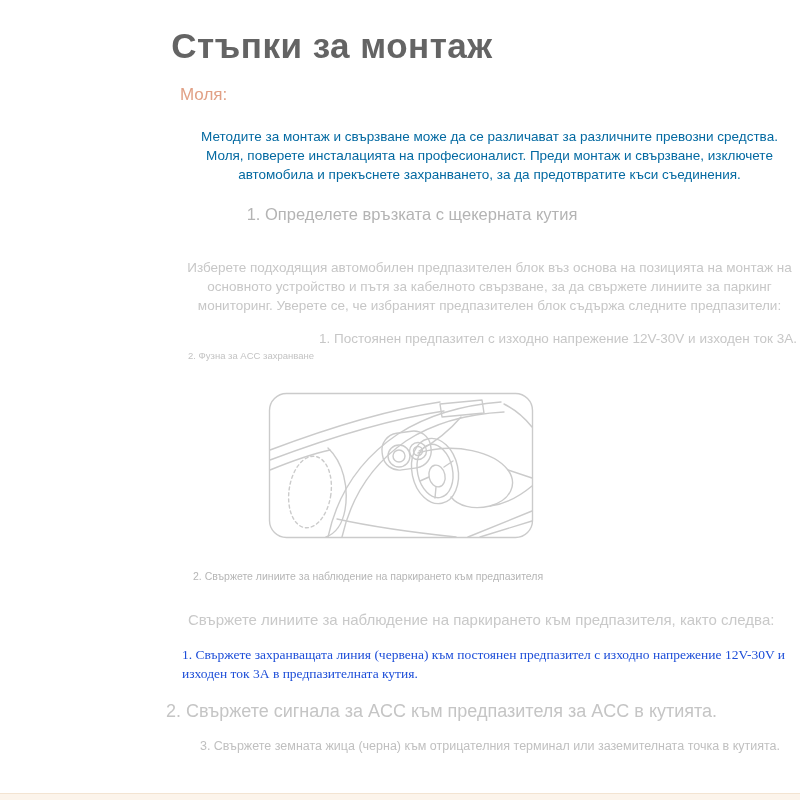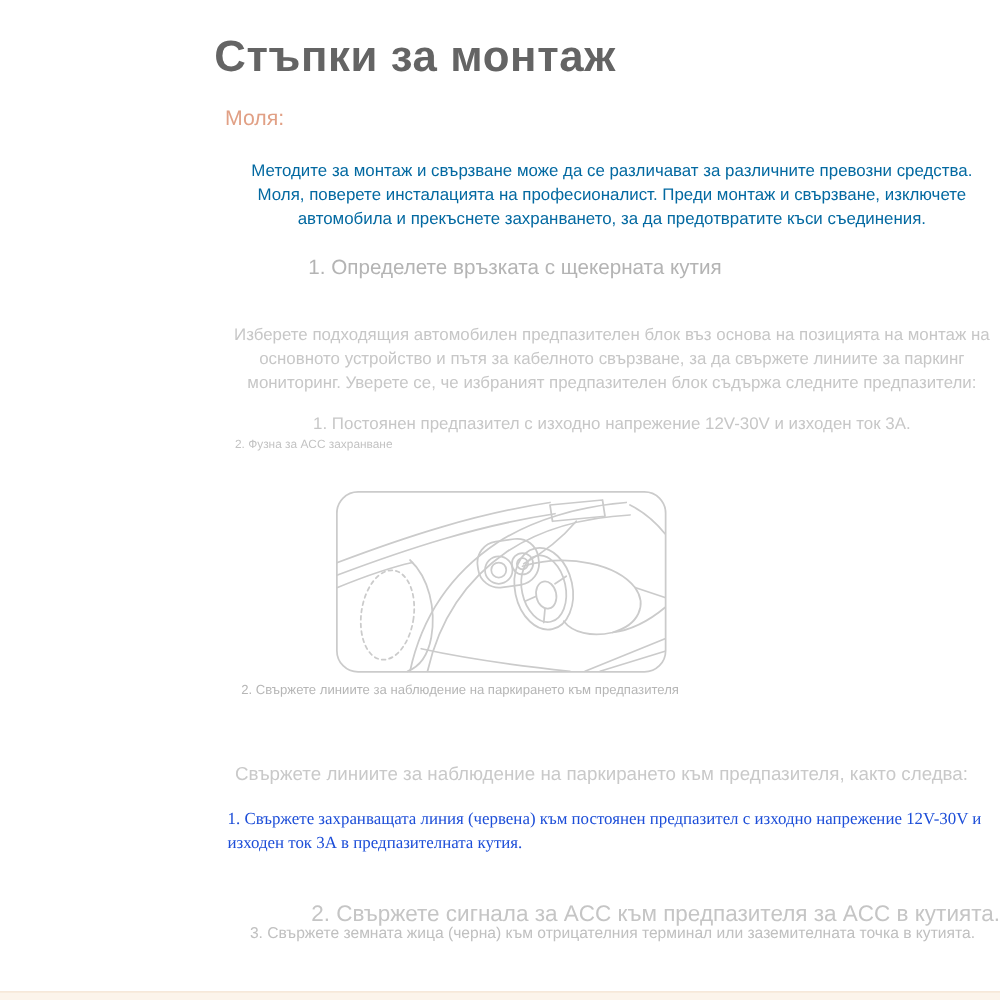--- a/index.html
+++ b/index.html
@@ -37,54 +37,53 @@
     color: #b4b4b4;
   }
   .para-2 {
     left: 182px; top: 258px; width: 615px;
     text-align: center;
     font-size: 13.5px; line-height: 19px;
     color: #c7c7c7;
   }
   .fuse-item-1 {
     left: 182px; top: 331px; width: 615px;
-    text-align: center;
+    text-align: right;
     font-size: 13.5px;
     color: #c7c7c7;
   }
   .fuse-item-2 {
     left: 188px; top: 350px;
     font-size: 9.5px;
     color: #c3c3c3;
   }
   .car-figure {
     left: 268px; top: 392px; width: 266px; height: 147px;
   }
   .section2-heading {
-    left: 193px; top: 546px;
+    left: 193px; top: 570px;
     font-size: 10.5px;
     color: #b6b6b6;
   }
   .section2-intro {
     left: 188px; top: 611px;
     font-size: 15px;
     color: #c9c9c9;
   }
   .section2-step1 {
     left: 182px; top: 645px; width: 615px;
     font-size: 13.5px; line-height: 19px;
     color: #1d4ed8;
     font-family: Liberation Serif, serif;
   }
   .section2-step2 {
-    left: 180px; top: 701px; width: 620px;
-    text-align: right;
+    left: 166px; top: 701px; width: 620px;
+    text-align: left;
     font-size: 18px;
     color: #c5c5c5;
-    margin-top: 20px;
   }
   .section2-step3 {
     left: 180px; top: 739px; width: 620px;
     text-align: center;
     font-size: 12.5px;
     color: #c0c0c0;
   }
   .bottom-band {
     left: 0; top: 793px; width: 800px; height: 7px;
     background: #fcf4eb;

